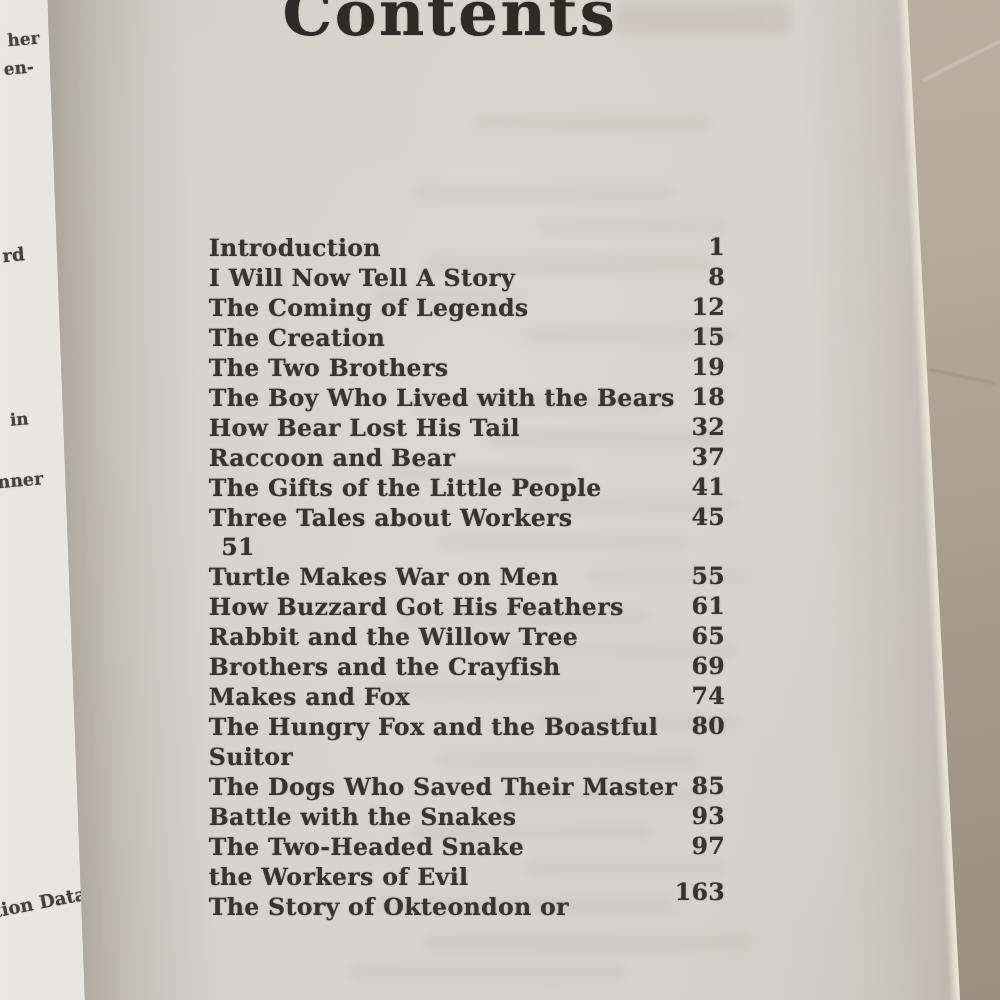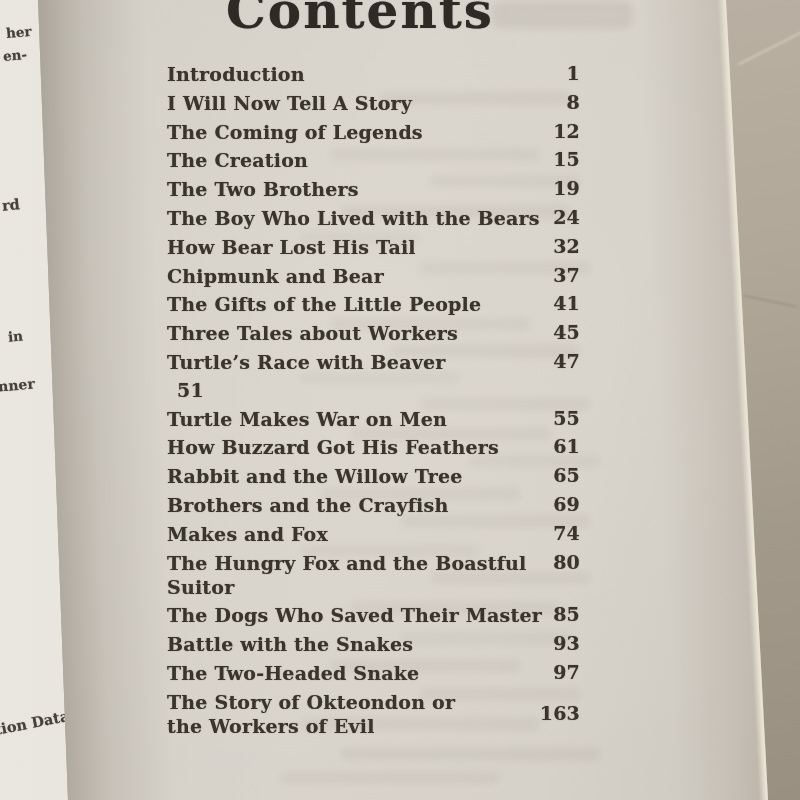--- a/index.html
+++ b/index.html
@@ -66,21 +66,21 @@
   }
   
   .title{
     position:absolute;top:-19px;left:150px;width:420px;margin:0;
     text-align:center;font-size:50px;font-weight:700;letter-spacing:2px;
     color:#2e2a25;text-shadow:0 0 1px rgba(46,42,37,.6);
   }
   
   .toc{
     position:absolute;left:167px;top:62px;width:413px;height:676px;
-    display:flex;flex-direction:column;justify-content:space-between;
+    display:flex;flex-direction:column;justify-content:flex-end;
   }
   .row{
     display:flex;justify-content:space-between;align-items:flex-start;
     font-size:19px;font-weight:700;color:#3a342d;letter-spacing:.2px;
     text-shadow:0 0 1px rgba(58,52,45,.55);
   }
   .row .t{line-height:24px;}
   .row .t span{display:block;}
   .row .n{line-height:24px;margin-top:-1px;padding-left:10px;}
   .row.multi .n{align-self:center;}
@@ -167,53 +167,47 @@
         <div class="row">
           <span class="t">
             <span>The Two Brothers</span>
           </span>
           <span class="n">19</span>
         </div>
         <div class="row">
           <span class="t">
             <span>The Boy Who Lived with the Bears</span>
           </span>
-          <span class="n">24</span>
+          <span class="n">18</span>
         </div>
         <div class="row">
           <span class="t">
             <span>How Bear Lost His Tail</span>
           </span>
           <span class="n">32</span>
         </div>
         <div class="row">
           <span class="t">
-            <span>Chipmunk and Bear</span>
+            <span>Raccoon and Bear</span>
           </span>
           <span class="n">37</span>
         </div>
         <div class="row">
           <span class="t">
             <span>The Gifts of the Little People</span>
           </span>
           <span class="n">41</span>
         </div>
         <div class="row">
           <span class="t">
             <span>Three Tales about Workers</span>
           </span>
           <span class="n">45</span>
         </div>
         <div class="row">
-          <span class="t">
-            <span>Turtle’s Race with Beaver</span>
-          </span>
-          <span class="n">47</span>
-        </div>
-        <div class="row">
           <span class="n">51</span>
         </div>
         <div class="row">
           <span class="t">
             <span>Turtle Makes War on Men</span>
           </span>
           <span class="n">55</span>
         </div>
         <div class="row">
           <span class="t">
@@ -258,21 +252,21 @@
           <span class="n">93</span>
         </div>
         <div class="row">
           <span class="t">
             <span>The Two-Headed Snake</span>
           </span>
           <span class="n">97</span>
         </div>
         <div class="row multi">
           <span class="t">
+            <span>the Workers of Evil</span>
             <span>The Story of Okteondon or</span>
-            <span>the Workers of Evil</span>
           </span>
           <span class="n">163</span>
         </div>
       </div>
   </div>
 
 </div>
 
 </body></html>

